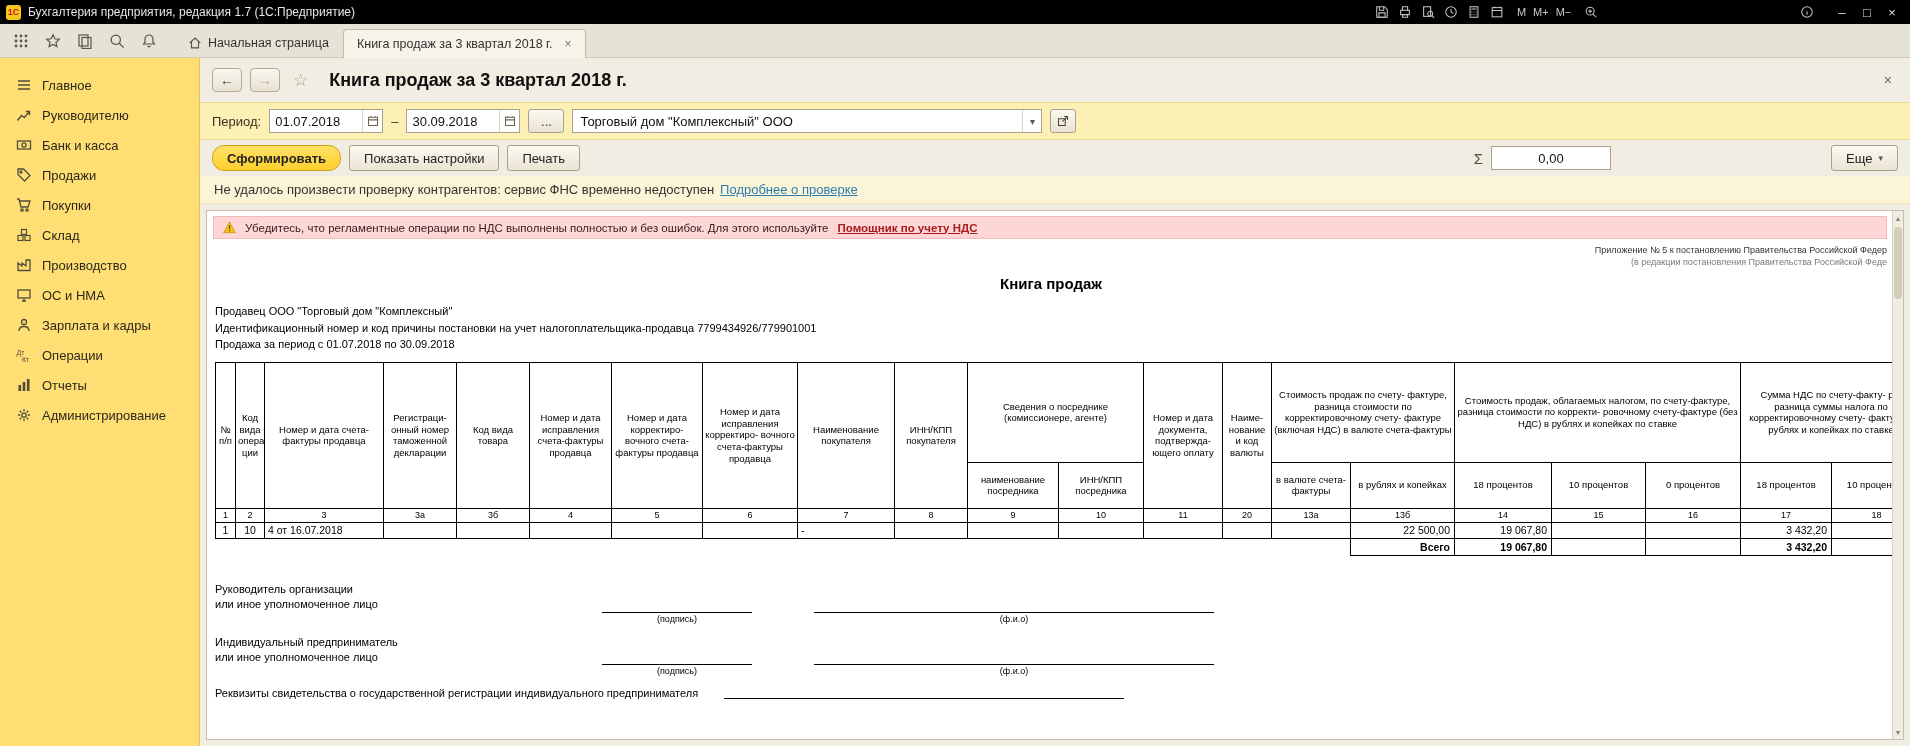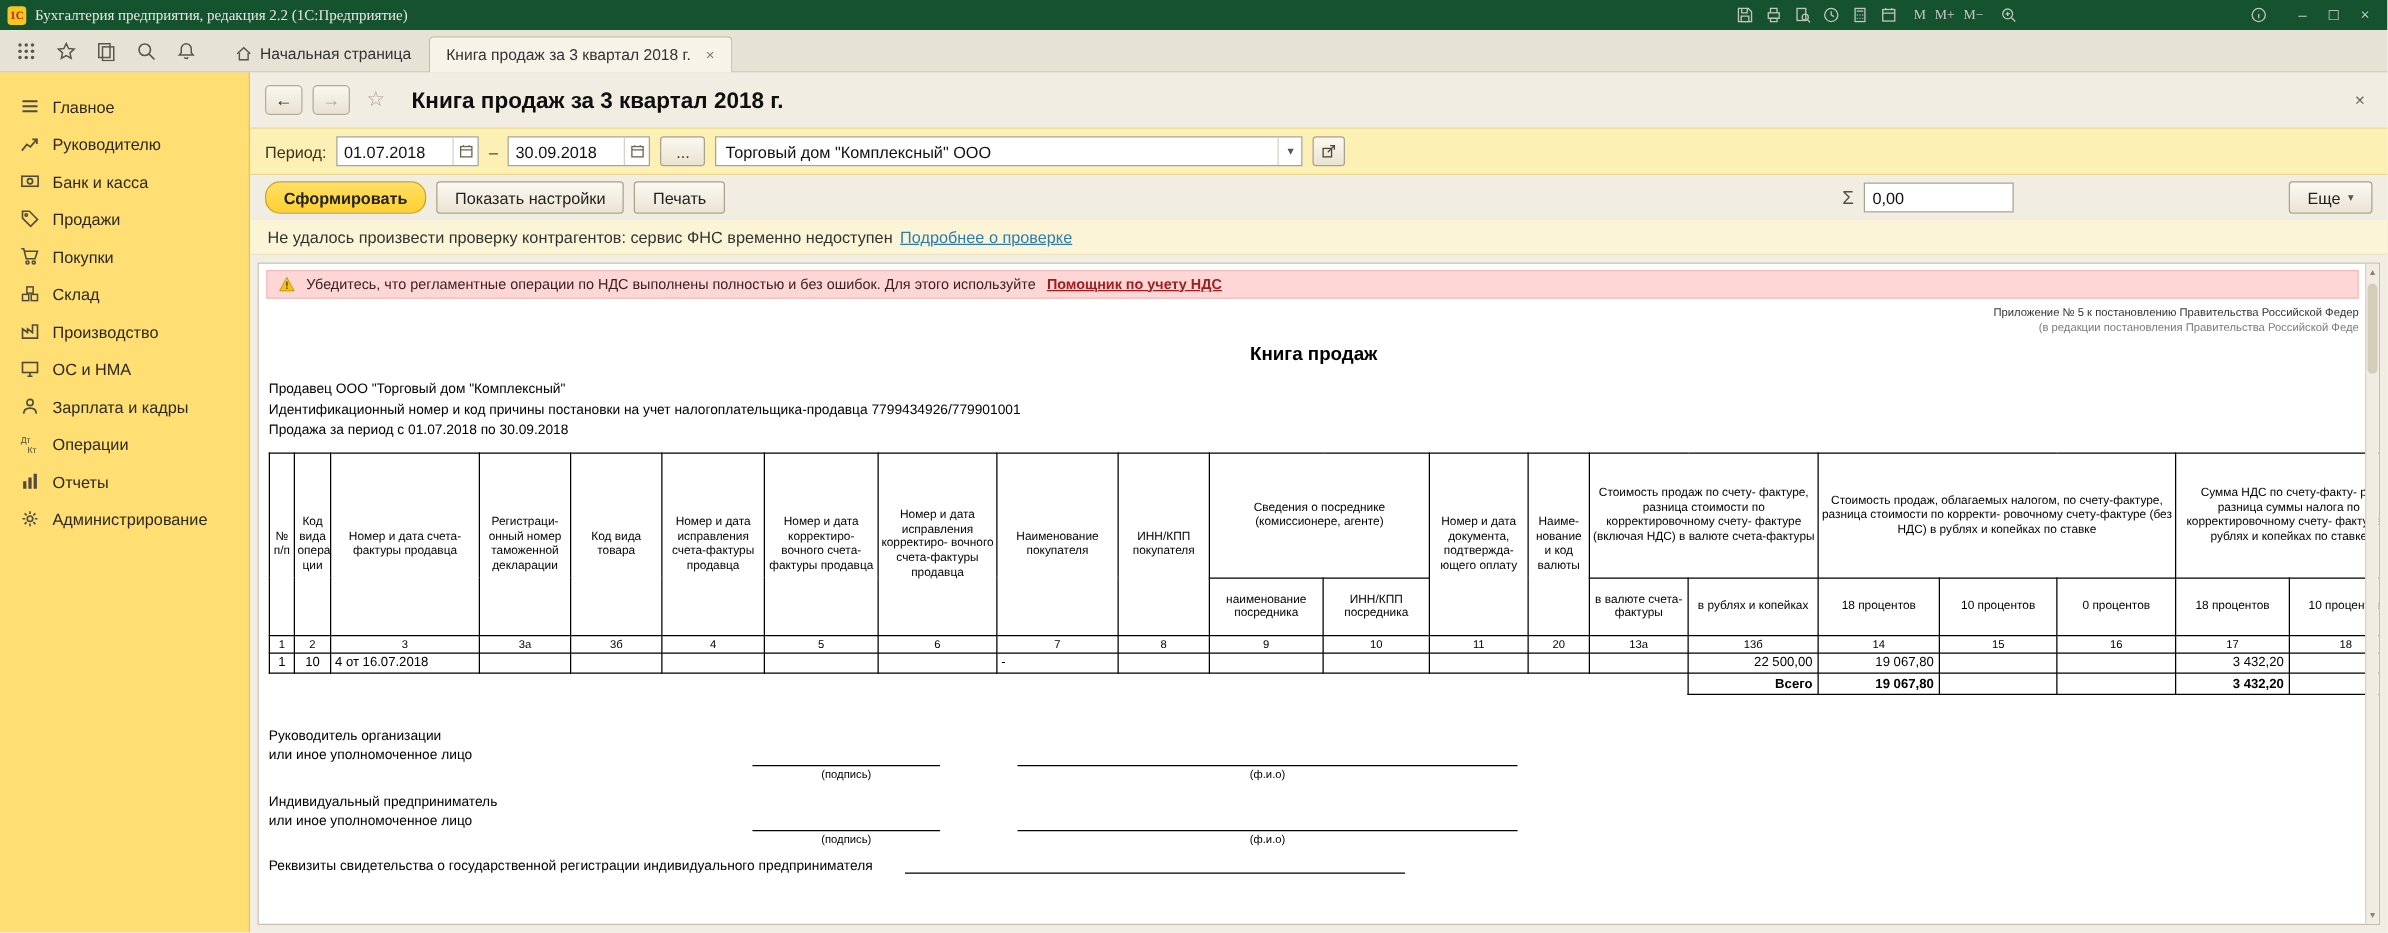--- a/index.html
+++ b/index.html
@@ -1,22 +1,22 @@
 <!DOCTYPE html>
 <html><head>
 <meta charset="utf-8">
 <style>
   * { margin:0; padding:0; box-sizing:border-box; }
   html,body { width:1910px; height:746px; overflow:hidden;
     font-family:"Liberation Sans","DejaVu Sans",sans-serif; background:#f0ece2; }
   .app { width:100%; height:100%; display:flex; flex-direction:column; }
 
   
-  .titlebar { height:24px; background:#14532d; color:#ddd; display:flex; align-items:center;
-    padding:0 6px; font-size:12px; gap:8px; flex:0 0 auto;font-family:Liberation Serif, serif; }
+  .titlebar { height:24px; background:#000000; color:#ddd; display:flex; align-items:center;
+    padding:0 6px; font-size:12px; gap:8px; flex:0 0 auto; }
   .tb-left { display:flex; align-items:center; gap:7px; flex:1; min-width:0; }
   .logo1c { width:15px; height:15px; background:#f6c71d; border-radius:3px; color:#c81e1e;
     font-size:9px; font-weight:bold; display:flex; align-items:center; justify-content:center; flex:0 0 auto;}
   .tb-title { white-space:nowrap; overflow:hidden; color:#e6e6e6; }
   .tb-icons { display:flex; gap:9px; align-items:center; color:#c4c4c4; }
   .tb-icons svg { width:14px; height:14px; display:block; }
   .tb-mem { display:flex; gap:7px; font-size:11px; color:#c8c8c8; margin:0 4px; }
   .tb-mem span { cursor:default; }
   .tb-user { display:flex; align-items:center; gap:5px; color:#e4e4e4; white-space:nowrap;margin-top:48px; }
   .tb-user svg { width:13px; height:13px; }
@@ -75,21 +75,21 @@
   .open-btn svg { width:12px; height:12px; }
 
   .toolbar-row { height:36px; display:flex; align-items:center; gap:8px; padding:0 12px; flex:0 0 auto; }
   .btn { height:26px; padding:0 14px; border:1px solid #a9a28c; border-radius:3px;
     background:linear-gradient(#fcf9f1,#eae4d3); font-size:13px; color:#222;
     display:flex; align-items:center; gap:6px; white-space:nowrap; }
   .btn.primary { background:linear-gradient(#ffe066,#ffd02e); border-color:#cfa21d; font-weight:bold;border-radius:12px; }
   .toolbar-right { margin-left:auto; display:flex; align-items:center; gap:8px; }
   .sum-glyph { font-size:15px; color:#55503f; }
   .sum-input { width:120px; height:24px; border:1px solid #a9a28c; background:#fff; font-size:13px;
-    text-align:left; padding:0 6px; font-family:inherit; color:#111; }
+    text-align:center; padding:0 6px; font-family:inherit; color:#111; }
   .more-btn { margin-left:212px; }
   .chev { font-size:9px; color:#555; }
 
   .notice-row { min-height:28px; background:#fbf4d6; display:flex; align-items:center; gap:6px;
     padding:4px 14px; font-size:13px; color:#333; border-bottom:1px solid #eee4c4; flex:0 0 auto; }
   a.link-blue { color:#2d7db3; text-decoration:underline; cursor:pointer; }
 
   
   .report-frame { flex:1; margin:6px; background:#fff; border:1px solid #c6bfae;
     position:relative; overflow:hidden; display:flex; flex-direction:column; min-height:0; }
@@ -130,21 +130,21 @@
   .vthumb { position:absolute; top:2px; left:1px; width:8px; height:72px; background:#d4cdba; border-radius:4px; }
 </style>
 </head>
 <body>
 
 <div class="app">
 
   <div class="titlebar">
     <div class="tb-left">
       <div class="logo1c">1С</div>
-      <div class="tb-title">Бухгалтерия предприятия, редакция 2.2  (1С:Предприятие)</div>
+      <div class="tb-title">Бухгалтерия предприятия, редакция 1.7  (1С:Предприятие)</div>
     </div>
     <div class="tb-icons">
       <span>
           <svg viewBox="0 0 16 16" fill="none" stroke="currentColor" stroke-width="1.2">
             <path d="M2 2h9l3 3v9H2z"></path>
             <path d="M5 2v4h5V2M4.5 9h7v5h-7z"></path>
           </svg>
         </span>
       <span>
           <svg viewBox="0 0 16 16" fill="none" stroke="currentColor" stroke-width="1.2">

